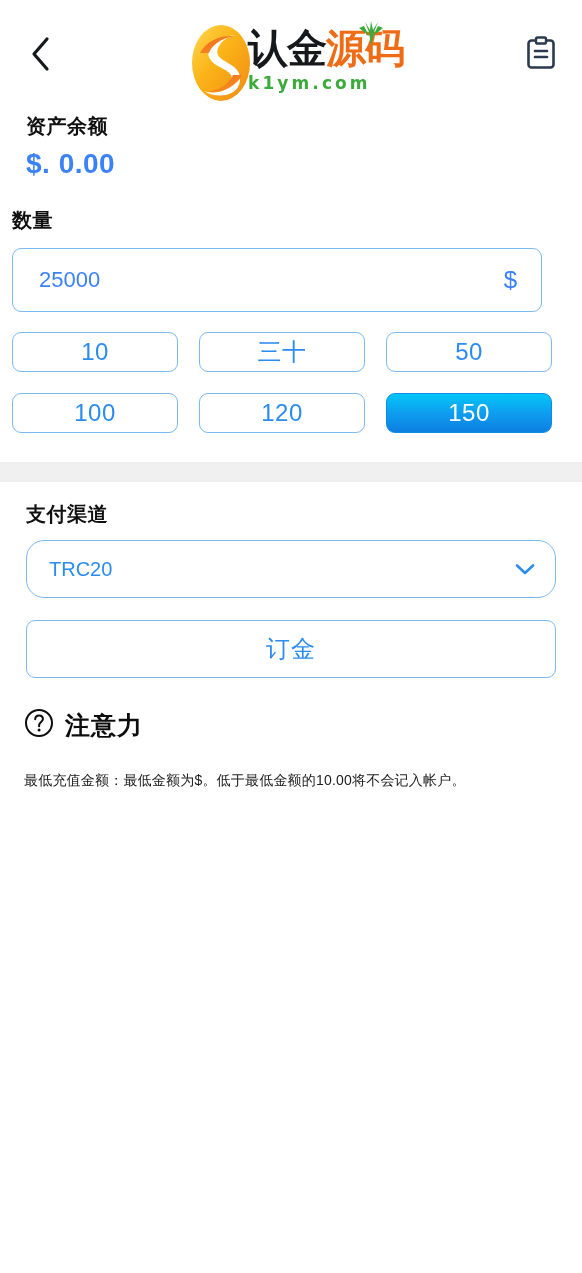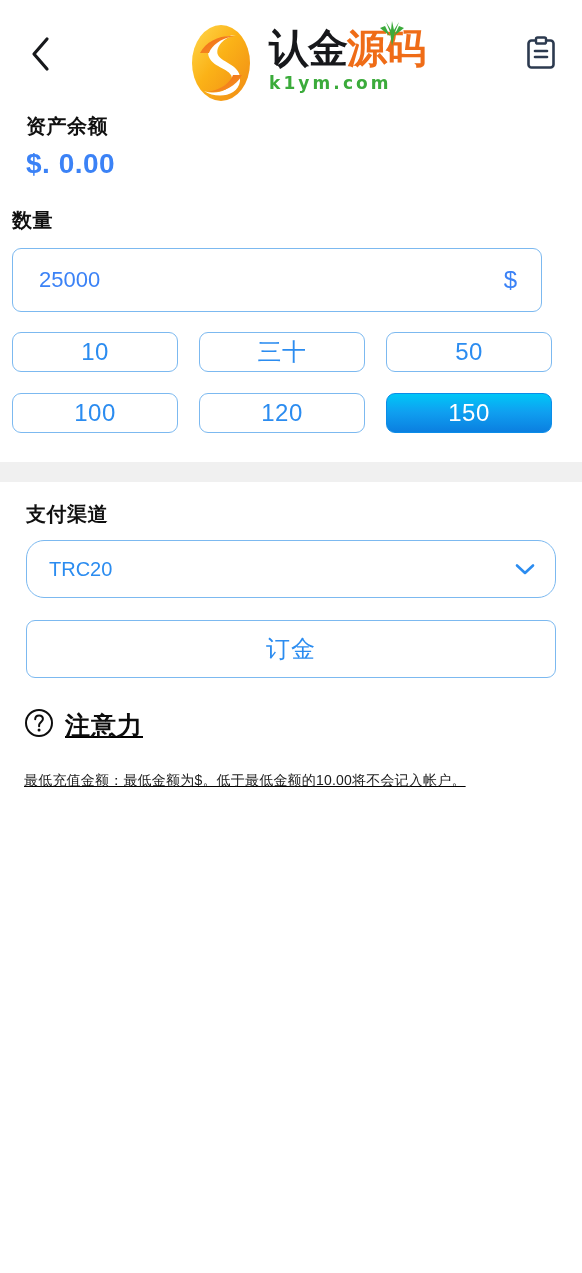--- a/index.html
+++ b/index.html
@@ -48,21 +48,21 @@
     top: 22px;
     width: 210px;
     height: 86px;
     display: flex;
     align-items: center;
     pointer-events: none;
   }
   .logo-mark { flex: 0 0 auto; }
   .logo-text-block {
     position: absolute;
-    left: 79px;
+    left: 58px;
     top: 2px;
     width: 146px;
   }
   .logo-cn {
     font-family: "DejaVu Sans", sans-serif;
     font-size: 40px;
     font-weight: 700;
     line-height: 48px;
     letter-spacing: -1px;
     white-space: nowrap;
@@ -225,21 +225,21 @@
     border-radius: 9px;
     background: #ffffff;
     color: #2b8cf0;
     font-family: "Liberation Sans", "DejaVu Sans", sans-serif;
     font-size: 24px;
     cursor: pointer;
     letter-spacing: 1px;
   }
 
   
-  .notice { padding: 30px 24px 0 24px; text-decoration: underline; }
+  .notice { padding: 30px 24px 0 24px; }
 
   .notice-head {
     display: flex;
     align-items: center;
     gap: 11px;
   }
   .notice-title {
     font-size: 25px;
     font-weight: 700;
     color: #0d0d0d;

